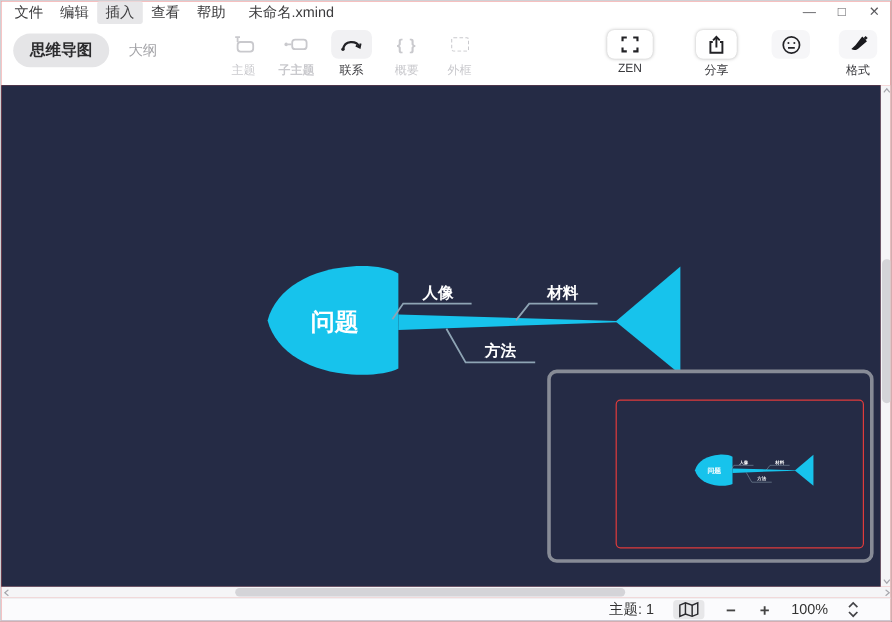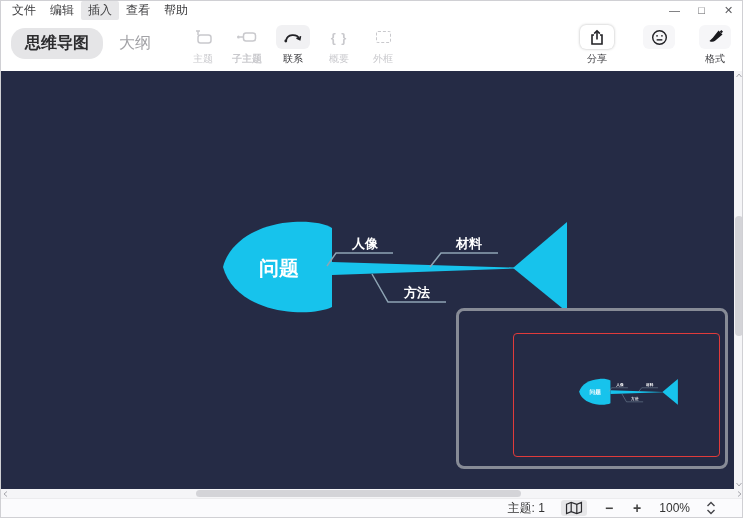--- a/index.html
+++ b/index.html
@@ -12,22 +12,22 @@
   
   .menubar{height:19px;display:flex;align-items:center;padding-left:4px;font-size:12px;color:#3c3c3e;background:#fff;}
   .menu-item{padding:1px 7px;border-radius:2px;cursor:default;white-space:nowrap;}
   .menu-item.active{background:#e7e7e9;}
   .doc-title{margin-left:6px;padding:1px 6px;color:#3c3c3e;white-space:nowrap;}
   .win-controls{margin-left:auto;display:flex;height:19px;}
   .win-btn{width:27px;text-align:center;font-size:11px;color:#5a5a5e;line-height:19px;}
   
   .toolbar{position:relative;height:51px;background:#fff;}
   .tabs{position:absolute;left:10px;top:8px;display:flex;align-items:center;}
-  .tab-pill{background:#e5e5e7;border-radius:14px;padding:5px 14px;font-size:16px;font-weight:bold;color:#2c2c2e;}
-  .tab-plain{margin-left:12px;font-size:16px;color:#a3a3a7;padding:5px 4px;}
+  .tab-pill{background:#e5e5e7;border-radius:14px;padding:5px 14px;font-size:13px;font-weight:bold;color:#2c2c2e;}
+  .tab-plain{margin-left:12px;font-size:12px;color:#a3a3a7;padding:5px 4px;}
   .tbtn{position:absolute;top:5px;width:44px;display:flex;flex-direction:column;align-items:center;}
   .tbtn .ic{height:24px;min-width:28px;display:flex;align-items:center;justify-content:center;border-radius:6px;}
   .tbtn .lbl{font-size:10px;margin-top:3px;white-space:nowrap;}
   .tbtn.disabled .lbl{color:#c9c9cd;}
   .tbtn.enabled .lbl{color:#3a3a3e;}
   .ic.flat-bg{background:#f1f1f3;}
   .ic.raised{background:#fff;box-shadow:0 0 3px rgba(0,0,0,.28);}
   .ic.soft-bg{background:#f6f6f8;}
   .brace-glyph{font-size:13px;color:#c9c9cd;font-weight:bold;letter-spacing:1px;}
   .dash-box{width:15px;height:12px;border:1.5px dashed #c9c9cd;border-radius:2px;}
@@ -57,20 +57,21 @@
 <body>
 
 <div class="window">
 
   <div class="menubar">
     <span class="menu-item">文件</span>
     <span class="menu-item">编辑</span>
     <span class="menu-item active">插入</span>
     <span class="menu-item">查看</span>
     <span class="menu-item">帮助</span>
+    <span class="doc-title">未命名.xmind</span>
     <div class="win-controls">
       <span class="win-btn">—</span>
       <span class="win-btn">□</span>
       <span class="win-btn">✕</span>
     </div>
   </div>
 
   <div class="toolbar">
     <div class="tabs">
       <span class="tab-pill">思维导图</span>
@@ -117,20 +118,31 @@
     </div>
 
     <div class="tbtn disabled" style="left:360px;">
       <span class="ic">
           <span class="dash-box"></span>
         </span>
       <span class="lbl">外框</span>
     </div>
 
 
+    <div class="tbtn enabled" style="left:502px;">
+      <span class="ic raised" style="width:38px;">
+        <svg width="16" height="16" viewBox="0 0 18 18" fill="none" stroke="#222226" stroke-width="2">
+          <path d="M2 6 V2.5 H6"></path>
+            <path d="M12 2.5 H16 V6"></path>
+            <path d="M16 12 V15.5 H12"></path>
+            <path d="M6 15.5 H2 V12"></path>
+        </svg>
+      </span>
+      <span class="lbl">ZEN</span>
+    </div>
 
     <div class="tbtn enabled" style="left:574px;">
       <span class="ic raised" style="width:34px;">
         <svg width="16" height="17" viewBox="0 0 16 17" fill="none" stroke="#222226" stroke-width="1.6">
           <path d="M5 6 H3 V15 H13 V6 H11"></path>
           <path d="M8 10.5 V2"></path>
             <path d="M5.2 4.6 L8 1.8 L10.8 4.6"></path>
         </svg>
       </span>
       <span class="lbl">分享</span>

